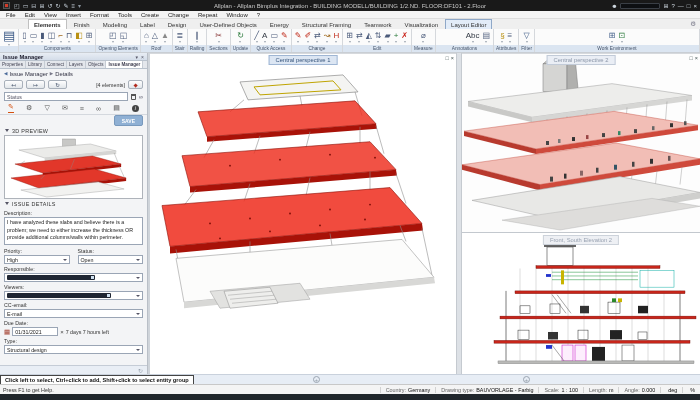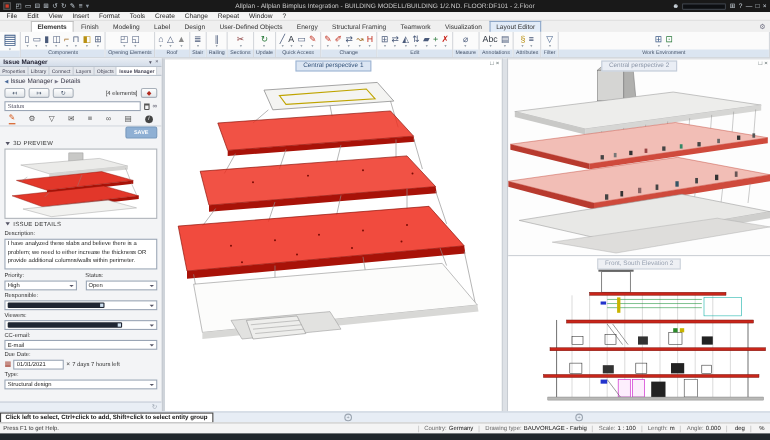--- a/index.html
+++ b/index.html
@@ -262,21 +262,21 @@
       <div class="rlabel">Edit</div>
     </div>
   <div class="rgroup">
       <div class="ricons">
         <span class="ic" style="color: rgb(74, 90, 122);">⌀</span>
       </div>
       <div class="rlabel">Measure</div>
     </div>
   <div class="rgroup">
       <div class="ricons">
-        <span class="ic" style="color: rgb(51, 58, 68);">Abc</span>
+        <span class="ic" style="color: rgb(51, 58, 68); margin-left: 27px;">Abc</span>
         <span class="ic" style="color: rgb(74, 90, 122);">▤</span>
       </div>
       <div class="rlabel">Annotations</div>
     </div>
   <div class="rgroup">
       <div class="ricons">
         <span class="ic" style="color: rgb(185, 144, 18);">§</span>
         <span class="ic" style="color: rgb(74, 90, 122);">≡</span>
       </div>
       <div class="rlabel">Attributes</div>

